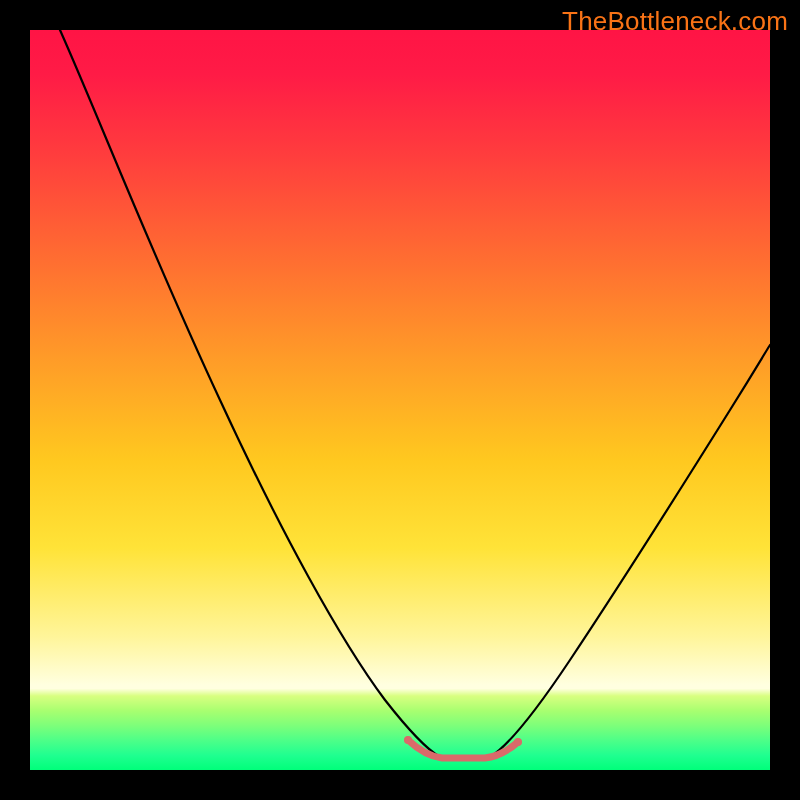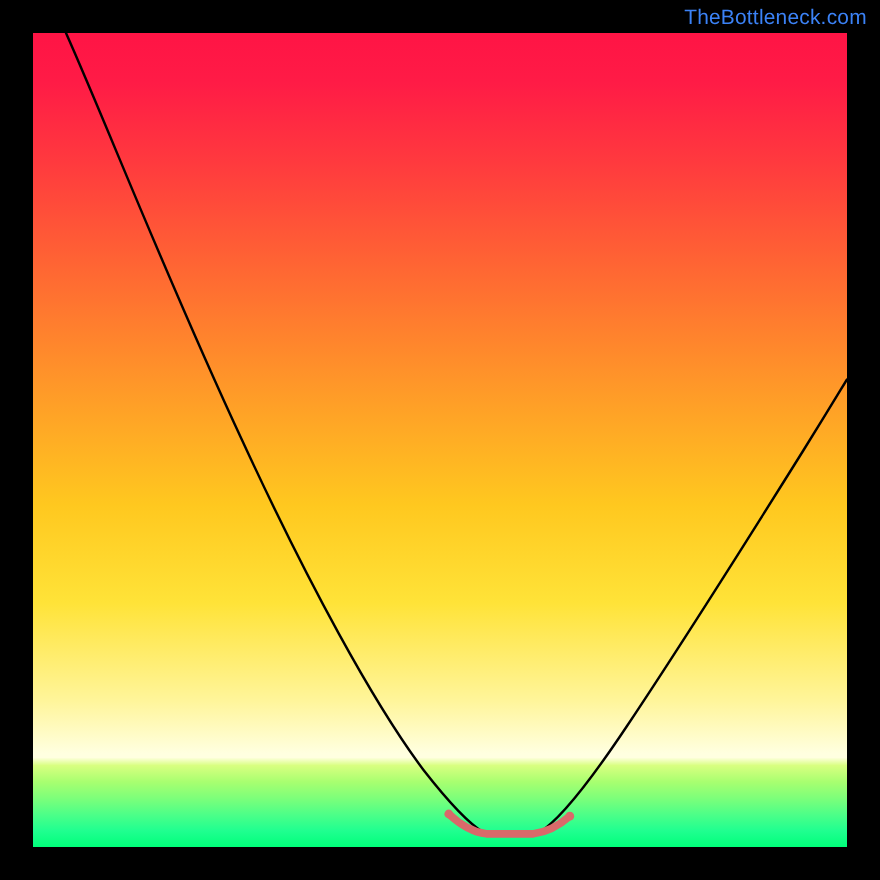--- a/index.html
+++ b/index.html
@@ -43,22 +43,22 @@
       #7dff7a 94%,
       #4dff88 96%,
       #20ff90 98%,
       #00ff7a 100%
     );
   }
   .watermark {
     position: absolute;
     top: 6px;
     right: 12px;
-    color: #3b82f6;
-    font-size: 19px;
+    color: #f97316;
+    font-size: 26px;
     letter-spacing: 0.2px;
     user-select: none;
   }
   svg.curve {
     position: absolute;
     left: 0;
     top: 0;
     width: 740px;
     height: 740px;
     overflow: visible;

